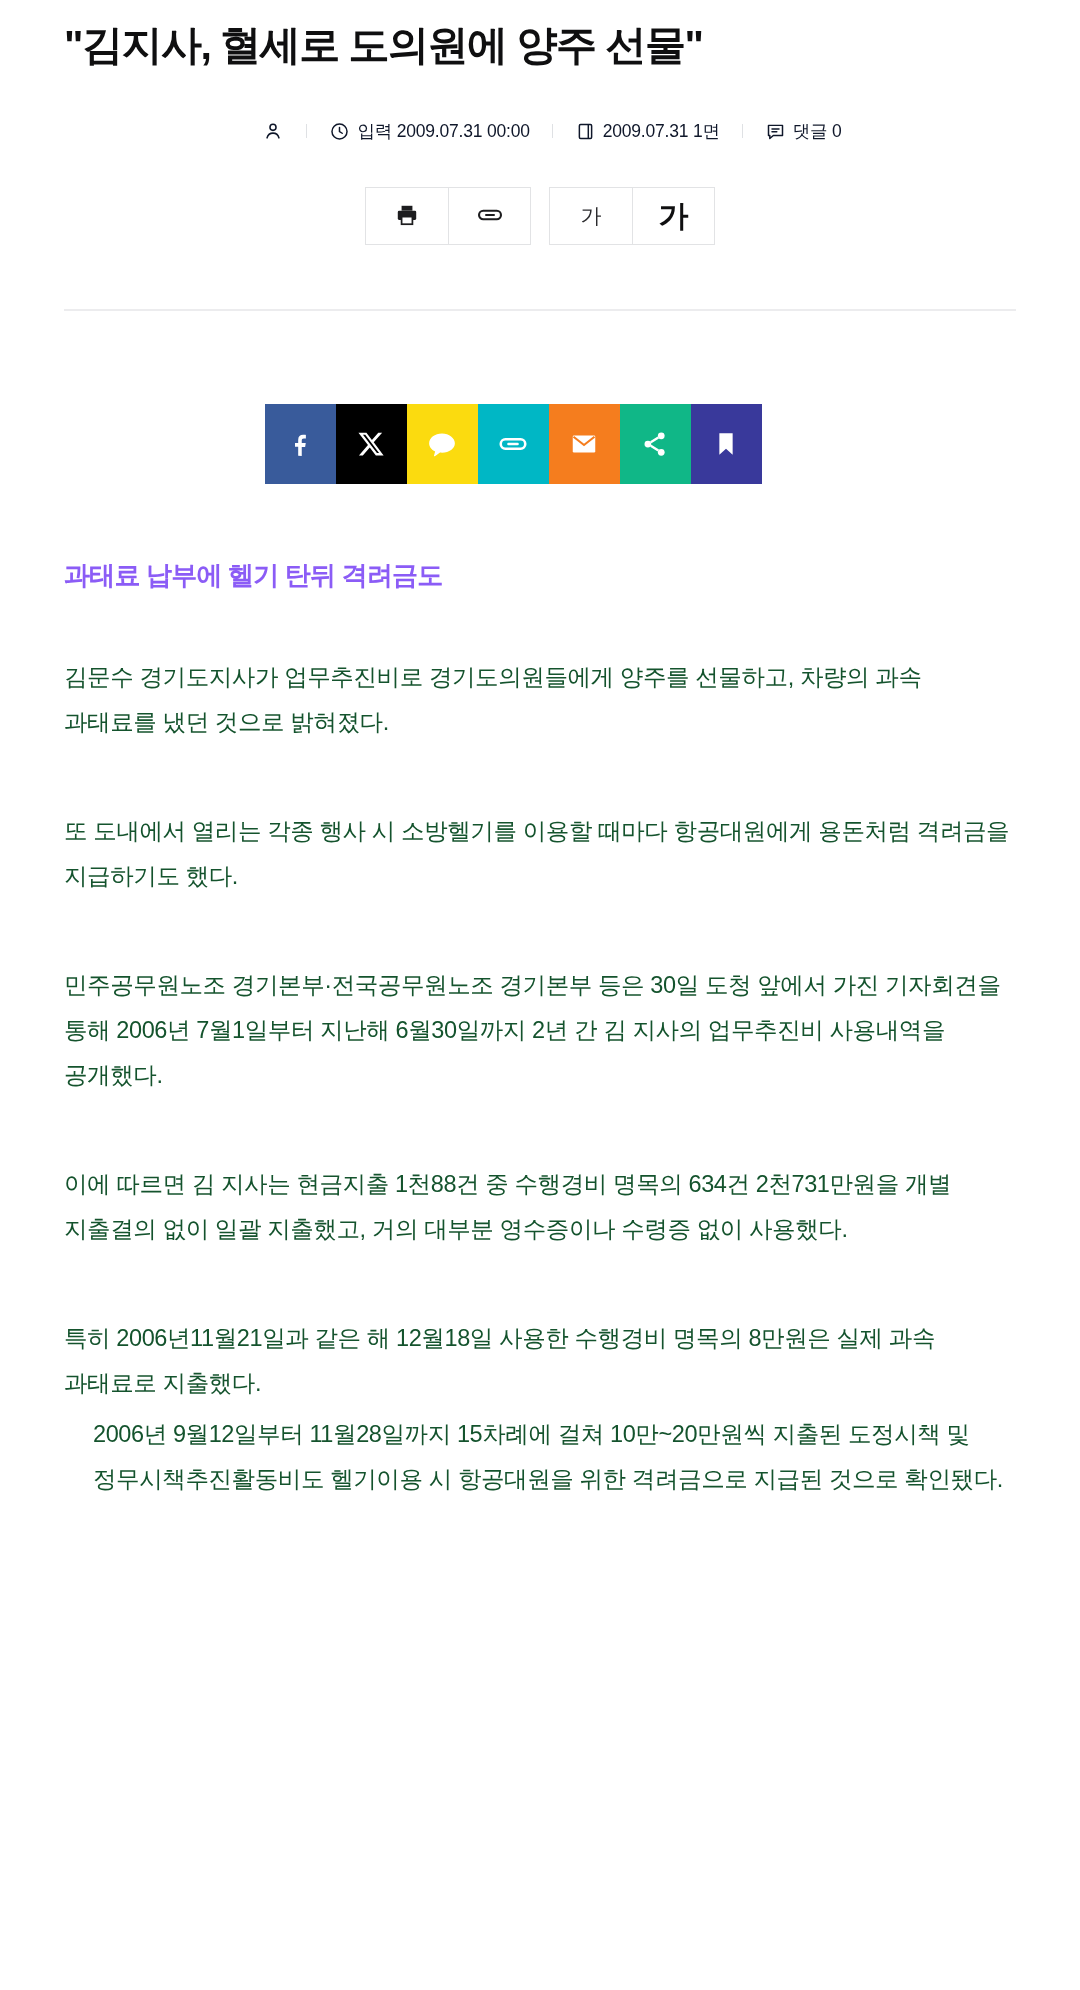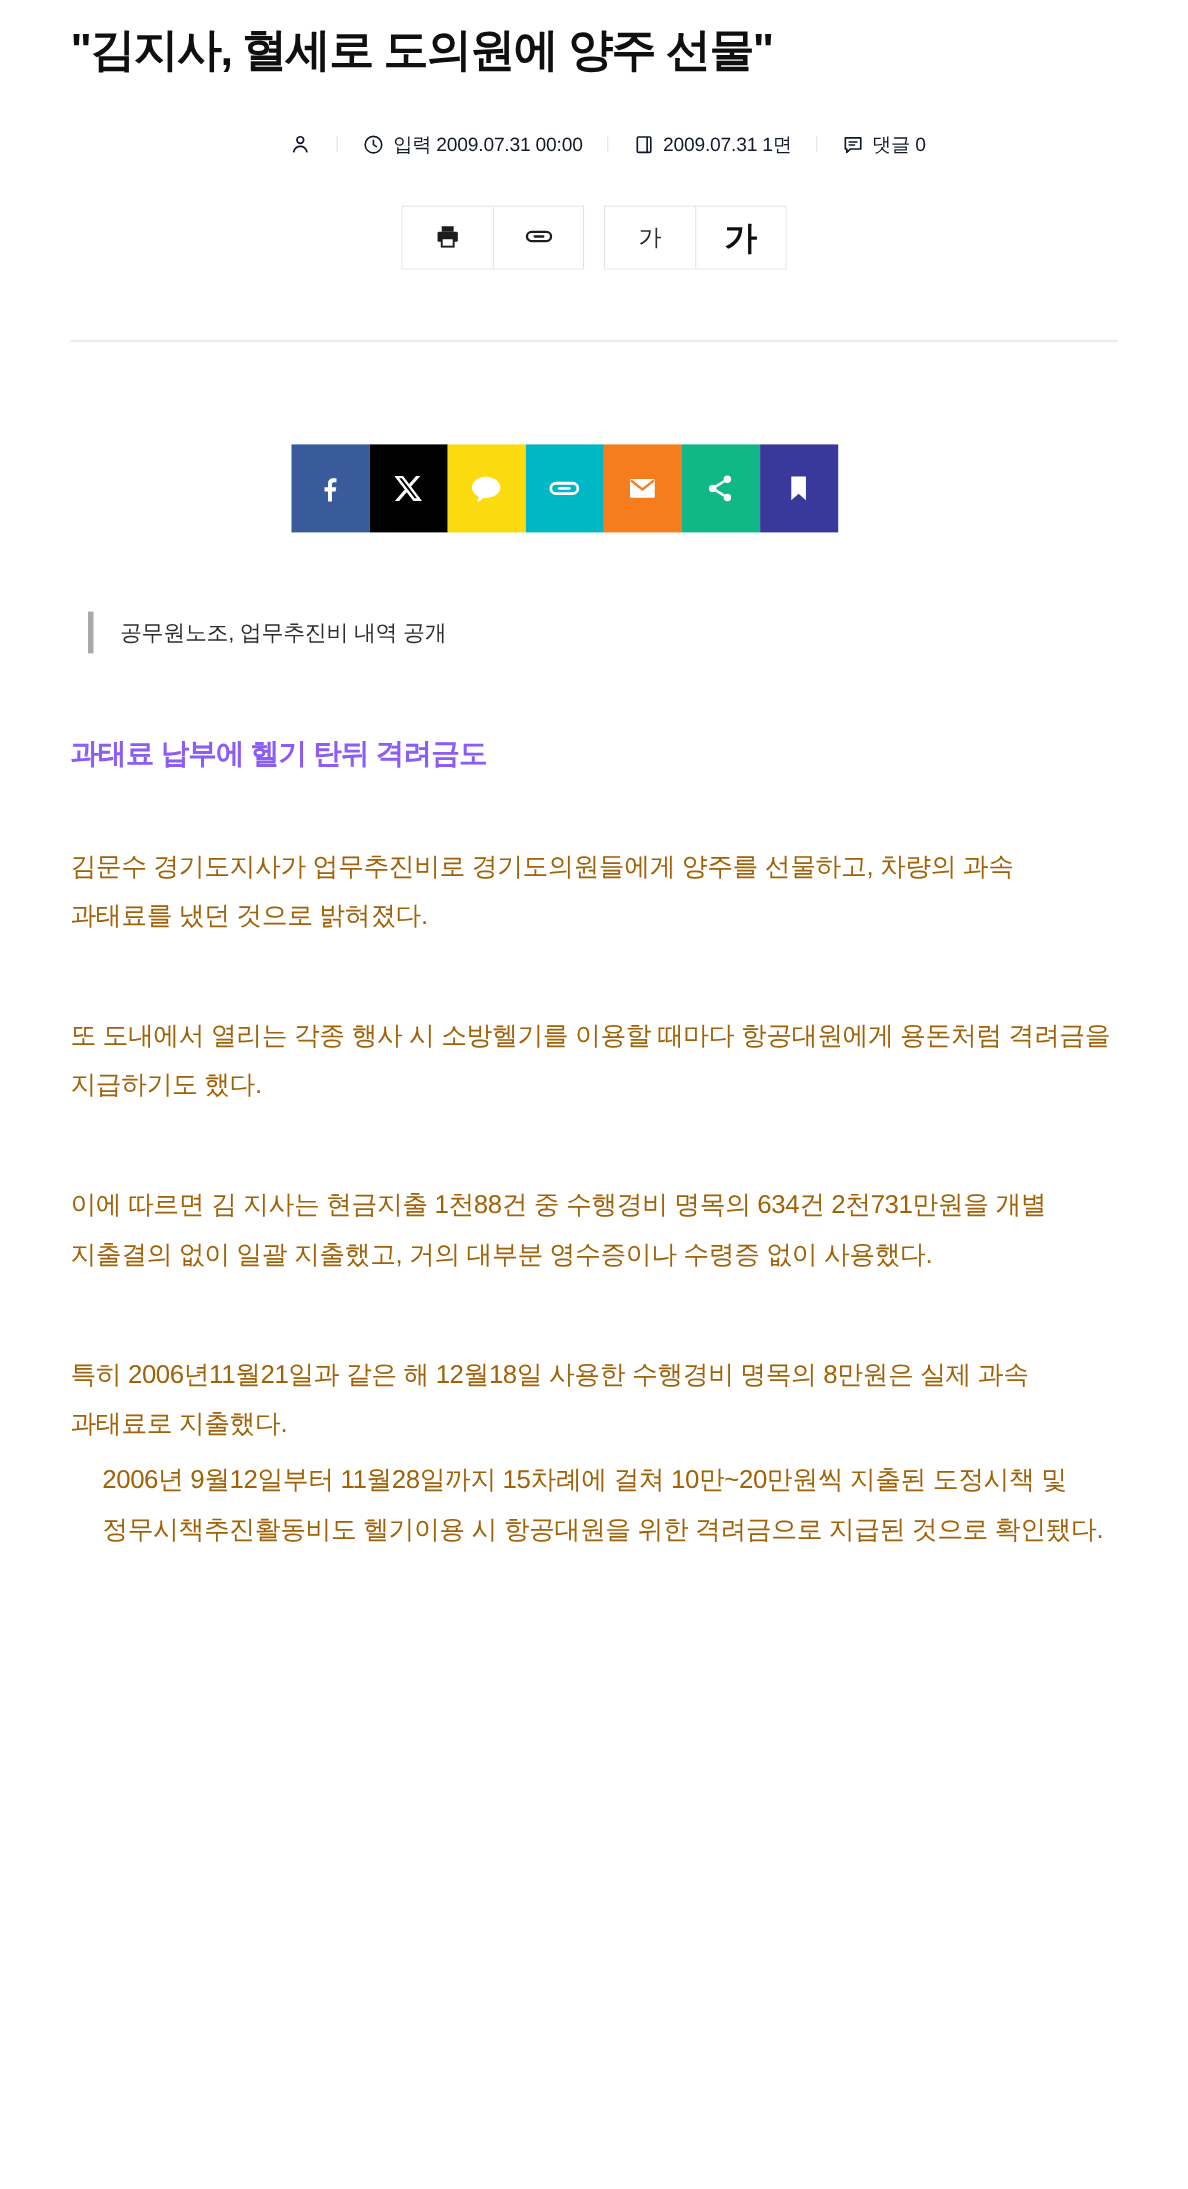--- a/index.html
+++ b/index.html
@@ -114,21 +114,21 @@
     letter-spacing: -0.8px;
     color: #8b5cf6;
   }
 
   
   .article-body { margin-top: 62px; }
   .article-body p {
     font-size: 23.5px;
     line-height: 45px;
     letter-spacing: -0.4px;
-    color: #a16207;
+    color: #14532d;
     margin-bottom: 64px;
     word-break: keep-all;
   }
   .article-body p.tight { margin-bottom: 6px; }
   .article-body p:last-child { margin-bottom: 0; margin-left: 29px; }
 </style>
 </head>
 <body>
 
 <div class="page">
@@ -256,28 +256,25 @@
     </button>
     <button class="share-btn" style="background-color: rgb(57, 57, 155); --tint: #39399b;">
       <span>
         <svg width="28" height="28" viewBox="0 0 24 24">
           <path d="M6.3 2.8h11.4v18.4L12 16.1l-5.7 5.1z" fill="#ffffff"></path>
         </svg>
       </span>
     </button>
   </div>
 
-  <div class="quote">
-    <span class="quote-bar"></span>
-    <span class="quote-text">공무원노조, 업무추진비 내역 공개</span>
-  </div>
 
   <h2 class="subheading">과태료 납부에 헬기 탄뒤 격려금도</h2>
 
   <div class="article-body">
     <p>김문수 경기도지사가 업무추진비로 경기도의원들에게 양주를 선물하고, 차량의 과속 과태료를 냈던 것으로 밝혀졌다.</p>
     <p>또 도내에서 열리는 각종 행사 시 소방헬기를 이용할 때마다 항공대원에게 용돈처럼 격려금을 지급하기도 했다.</p>
+    <p>민주공무원노조 경기본부·전국공무원노조 경기본부 등은 30일 도청 앞에서 가진 기자회견을 통해 2006년 7월1일부터 지난해 6월30일까지 2년 간 김 지사의 업무추진비 사용내역을 공개했다.</p>
     <p>이에 따르면 김 지사는 현금지출 1천88건 중 수행경비 명목의 634건 2천731만원을 개별 지출결의 없이 일괄 지출했고, 거의 대부분 영수증이나 수령증 없이 사용했다.</p>
     <p class="tight">특히 2006년11월21일과 같은 해 12월18일 사용한 수행경비 명목의 8만원은 실제 과속 과태료로 지출했다.</p>
     <p>2006년 9월12일부터 11월28일까지 15차례에 걸쳐 10만~20만원씩 지출된 도정시책 및 정무시책추진활동비도 헬기이용 시 항공대원을 위한 격려금으로 지급된 것으로 확인됐다.</p>
   </div>
 
 </div>
 
 </body></html>

